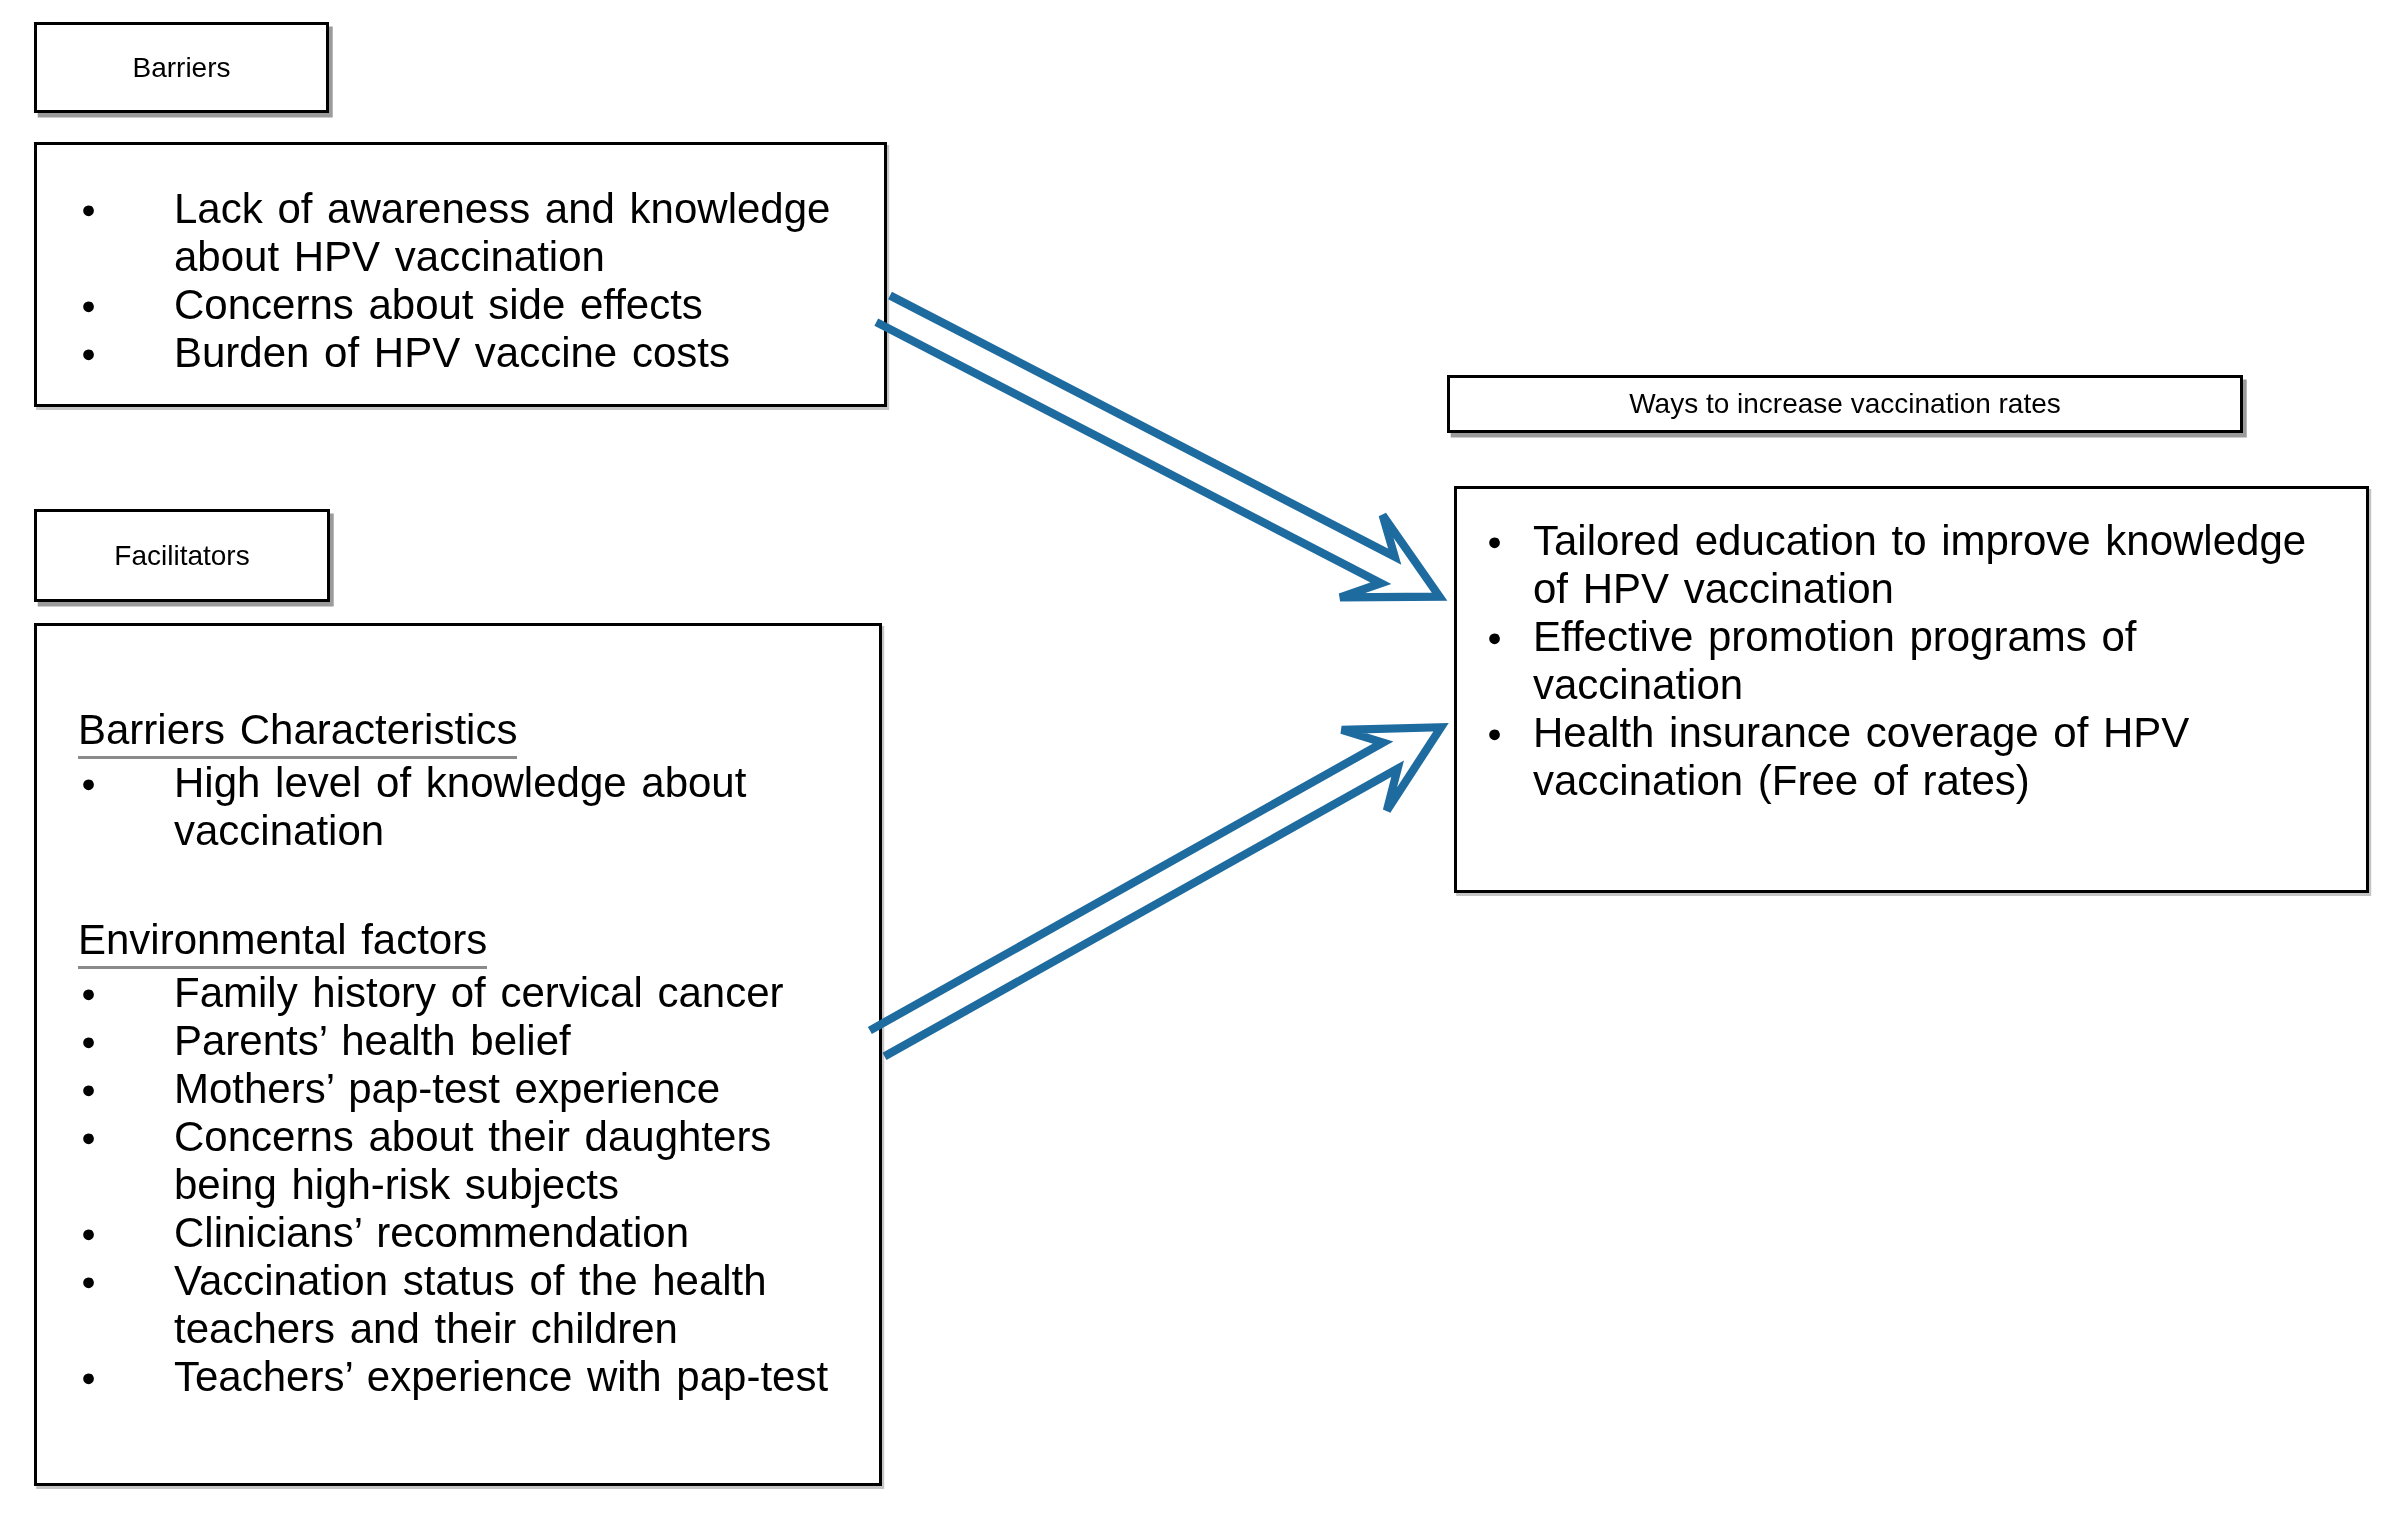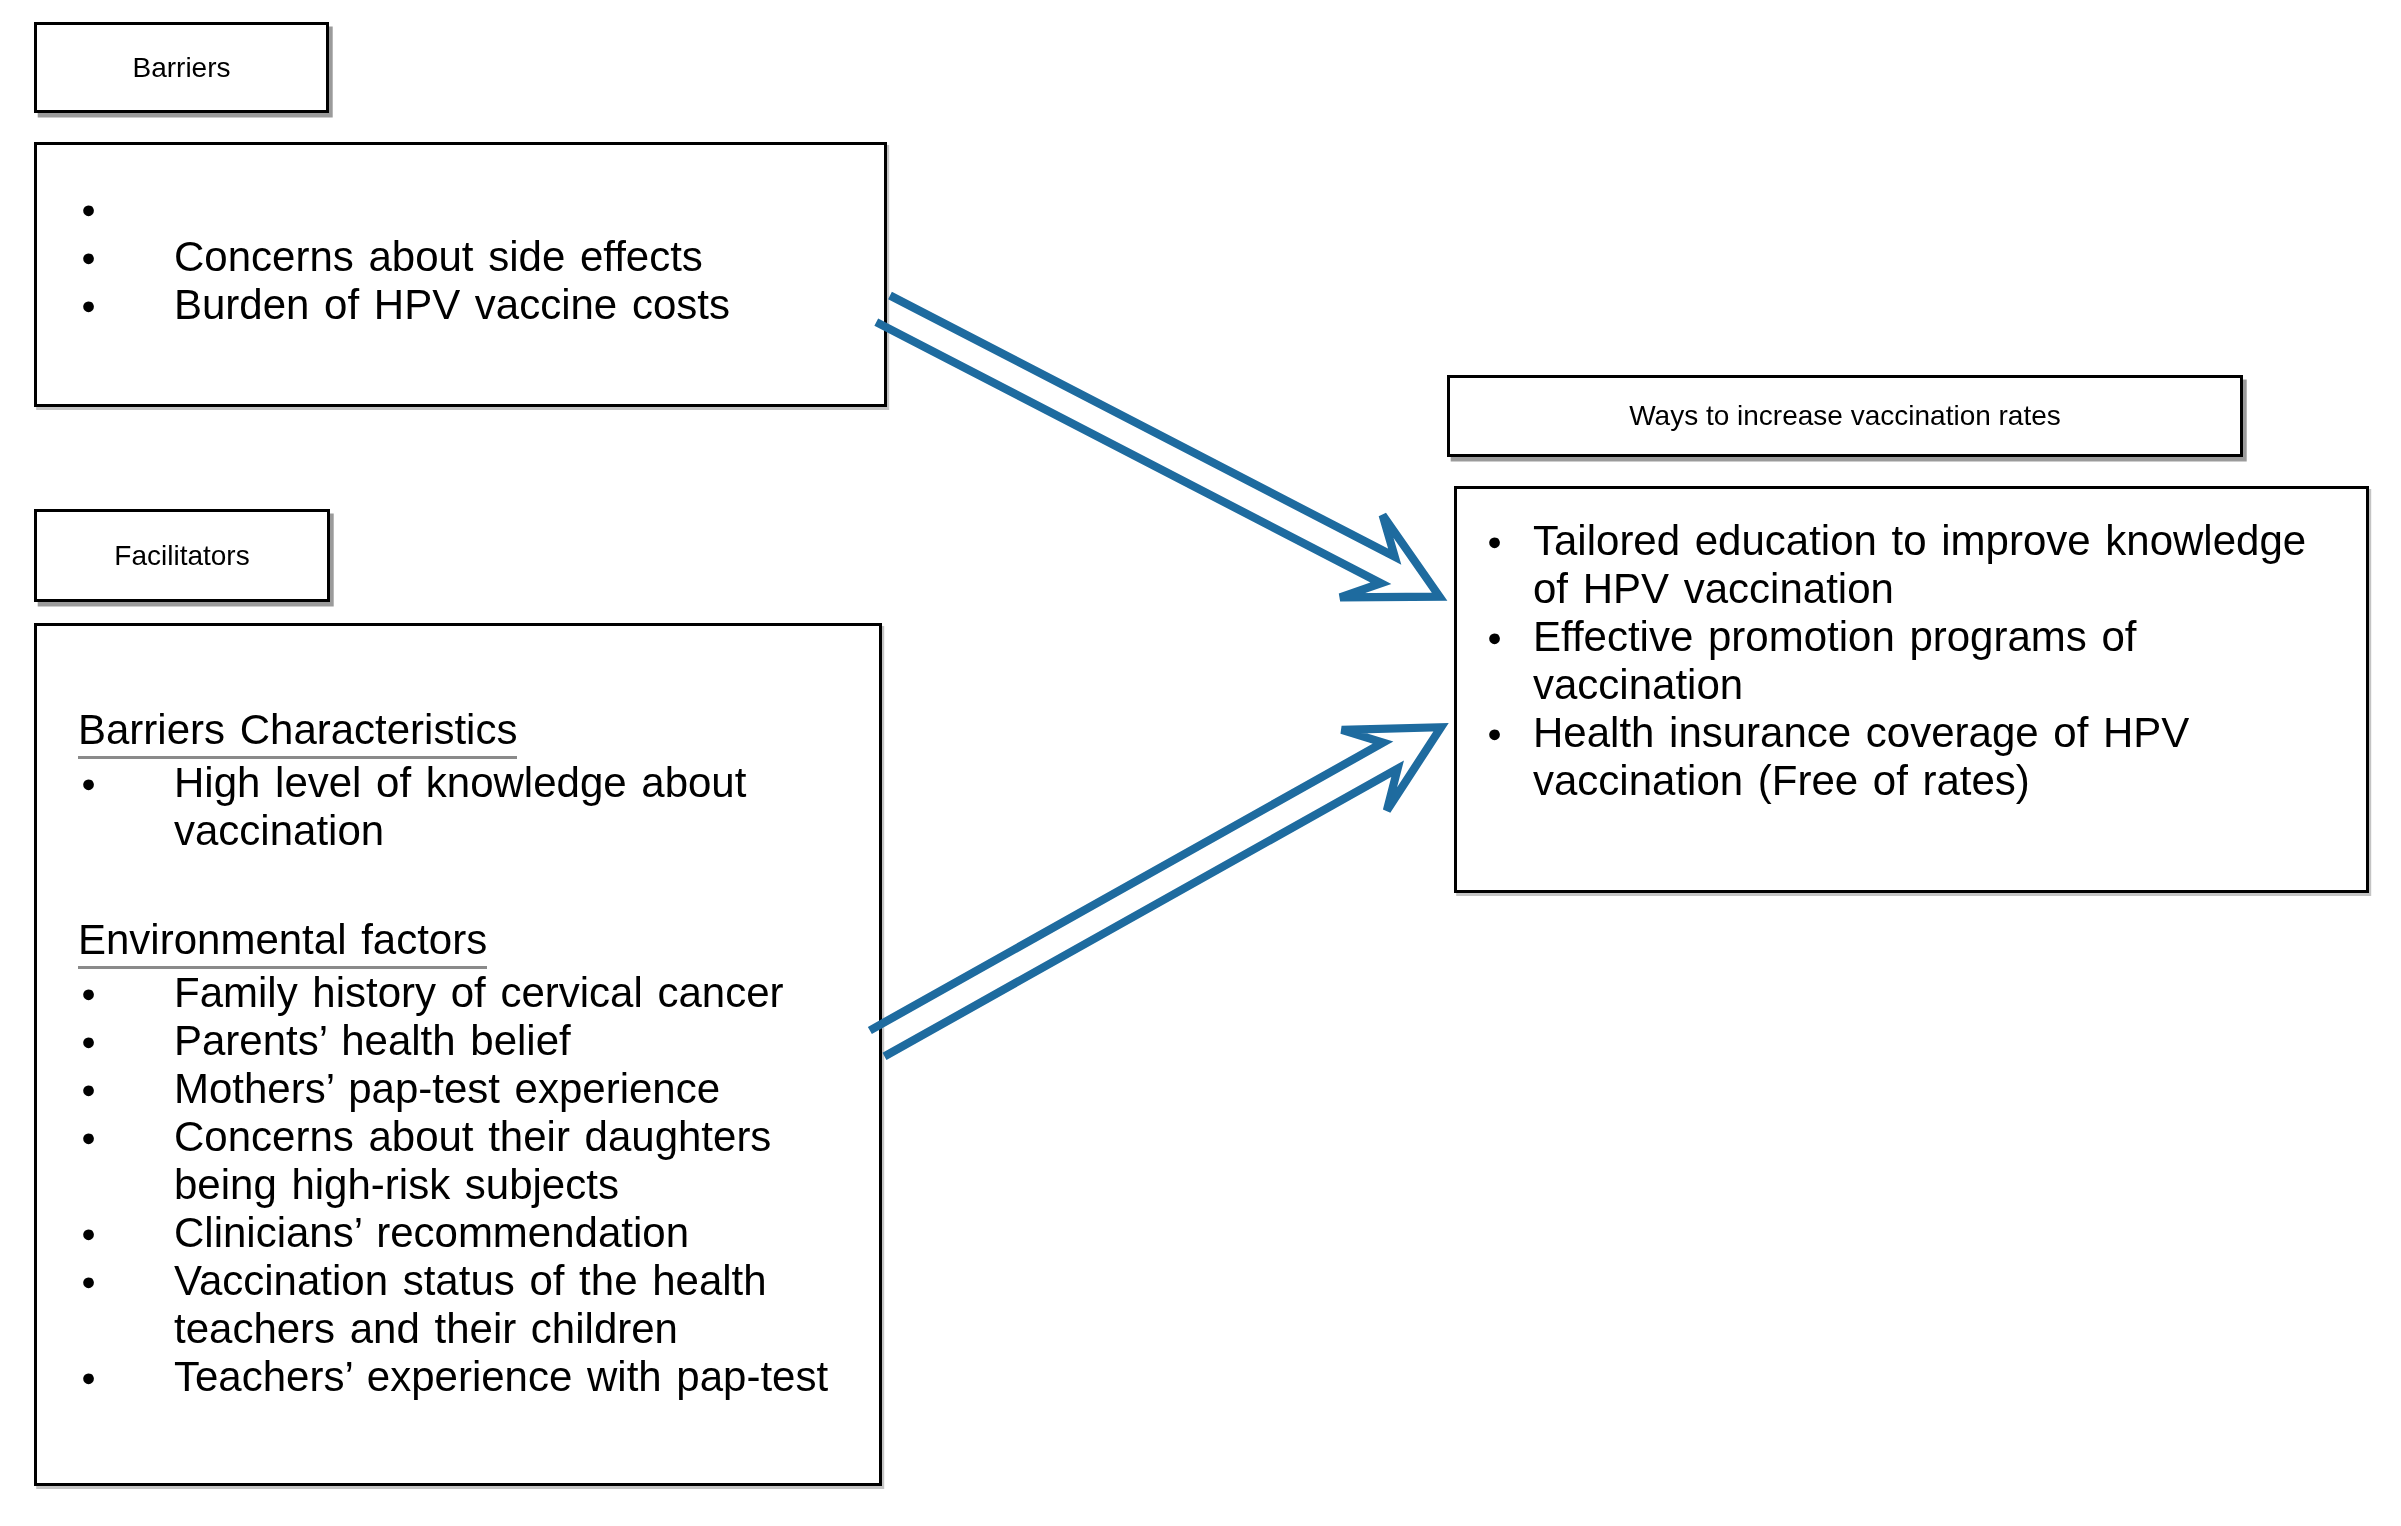--- a/index.html
+++ b/index.html
@@ -26,21 +26,21 @@
   .contentbox{
     box-shadow:2.2px 3px 0 #c4c4c4;
     font-size:42px;
     line-height:48px;
     word-spacing:3px;
   }
   #barriers-label{left:34px;top:22.4px;width:295px;height:91px;}
   #barriers-box{left:34px;top:142px;width:853px;height:265px;padding:40px 11.2px 0 41px;}
   #facilitators-label{left:34px;top:509px;width:296px;height:93px;}
   #facilitators-box{left:34px;top:623px;width:848px;height:863px;padding:80px 11.2px 0 41px;}
-  #outcome-label{left:1447px;top:375px;width:796px;height:82px;}
+  #outcome-label{left:1447px;top:375px;width:796px;height:58px;}
   #outcome-box{left:1454px;top:486px;width:915px;height:407px;padding:28px 18.7px 0 27px;}
 
   .bullet-row{display:flex;align-items:flex-start;}
   .bullet-row .marker{
     flex:0 0 auto;
     width:93px;
     font-size:25px;
     line-height:48px;
     text-align:left;
     padding-left:3px;
@@ -73,20 +73,21 @@
 
 <div class="canvas">
 
   <div class="box labelbox" id="barriers-label">
     <span>Barriers</span>
   </div>
 
   <div class="box contentbox" id="barriers-box">
     <div class="bullet-row">
       <span class="marker">●</span>
+      <span class="btext">Lack of awareness and knowledge about HPV vaccination</span>
     </div>
     <div class="bullet-row">
       <span class="marker">●</span>
       <span class="btext">Concerns about side effects</span>
     </div>
     <div class="bullet-row">
       <span class="marker">●</span>
       <span class="btext">Burden of HPV vaccine costs</span>
     </div>
   </div>

